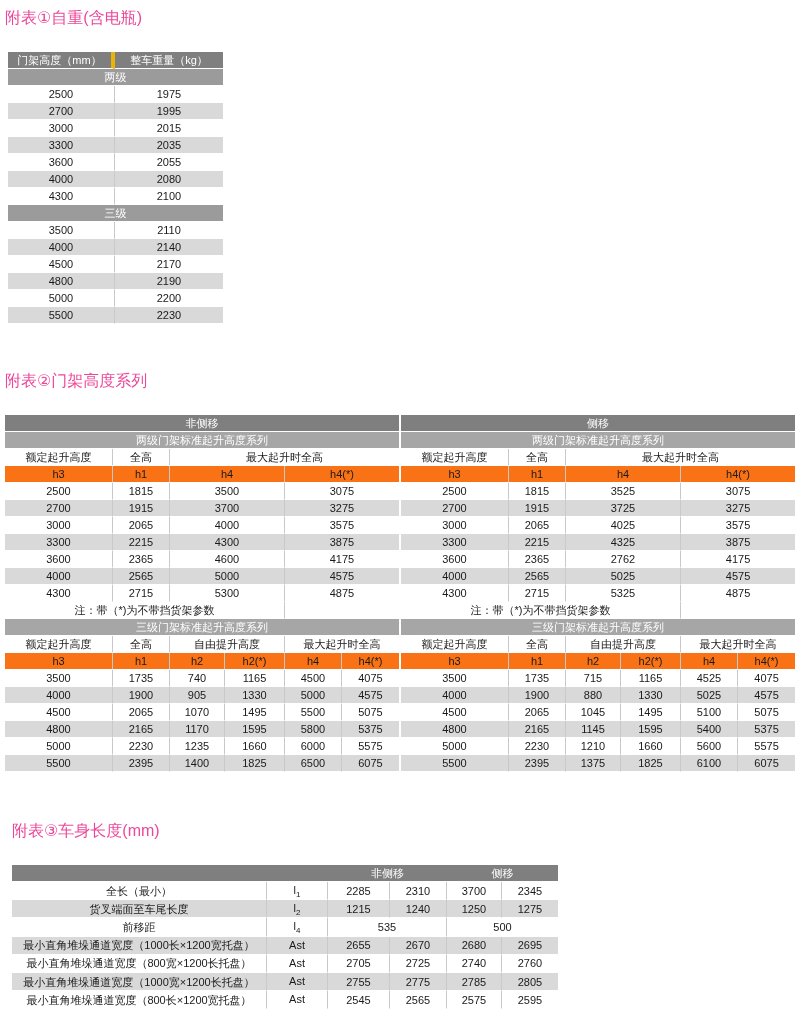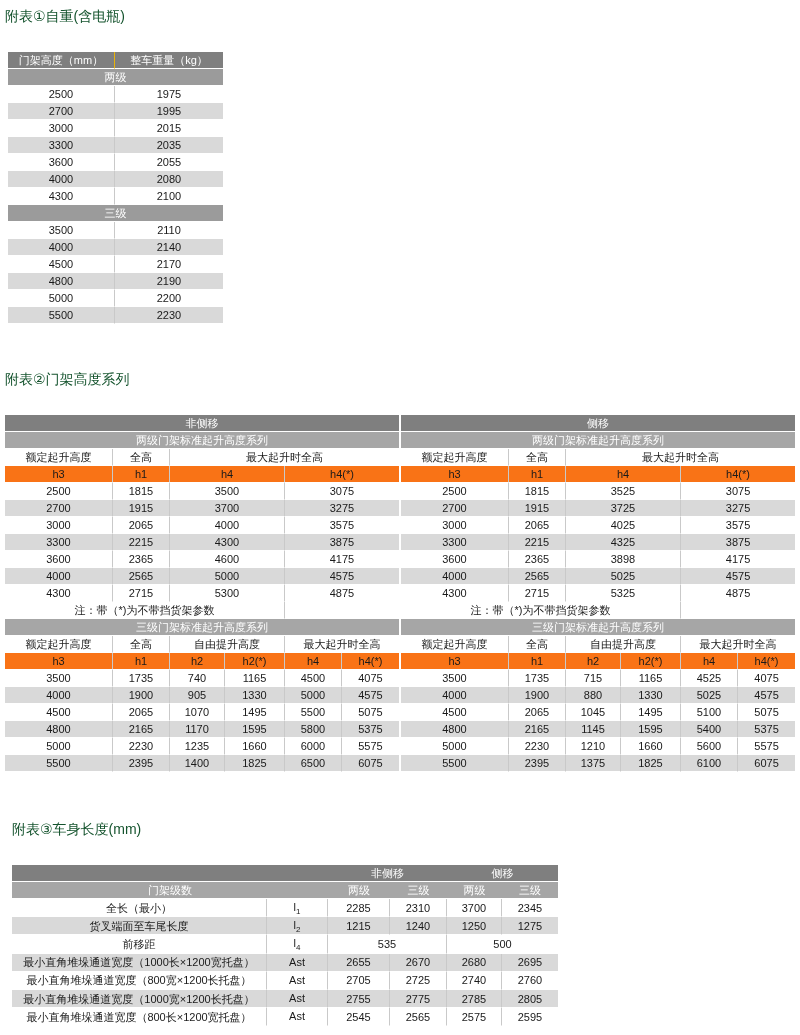--- a/index.html
+++ b/index.html
@@ -1,17 +1,17 @@
 <!DOCTYPE html>
 <html><head>
 <meta charset="utf-8">
 <style>
   html,body{margin:0;padding:0;background:#ffffff;}
   body{width:800px;height:1035px;position:relative;font-family:"Liberation Sans","DejaVu Sans",sans-serif;color:#1a1a1a;}
-  .sec-title{position:absolute;font-size:14px;color:#14532d;white-space:nowrap;}
+  .sec-title{position:absolute;font-size:16px;color:#ec4899;white-space:nowrap;}
   table{border-collapse:separate;border-spacing:0;table-layout:fixed;font-size:11px;}
   td,th{height:16px;line-height:16px;text-align:center;vertical-align:middle;padding:0;font-weight:normal;
         border-right:1px solid #c9c9c9;border-bottom:1px solid #ffffff;overflow:hidden;white-space:nowrap;}
   td:last-child,th:last-child{border-right:none;}
   .dark{background:#7f7f7f;color:#ffffff;border-right:none;}
   .mid{background:#a6a6a6;color:#ffffff;border-right:none;text-align:center;}
   .band{background:#9b9b9b;color:#ffffff;border-right:none;}
   .hgray td,.hgray th{background:#f97316;}
   tr.alt td{background:#d9d9d9;}
   #t1wrap{position:absolute;left:8px;top:52px;}
@@ -25,21 +25,21 @@
 <div class="sec-title" style="left:5px;top:8px;">附表①自重(含电瓶)</div>
 
 <div id="t1wrap">
   <table>
     <colgroup>
         <col style="width:107px">
         <col style="width:108px">
       </colgroup>
     <tbody>
         <tr>
-          <th class="dark" style="border-right:1px solid #eab308">门架高度（mm）</th>
+          <th class="dark" style="border-right:4px solid #eab308">门架高度（mm）</th>
           <th class="dark">整车重量（kg）</th>
         </tr>
     <tr>
           <th class="band" colspan="2">两级</th>
         </tr>
     <tr>
           <td>2500</td>
           <td>1975</td>
         </tr>
     <tr class="alt">
@@ -289,21 +289,21 @@
         </tr>
     <tr class="alt">
           <td>3300</td>
           <td>2215</td>
           <td colspan="2">4325</td>
           <td colspan="2">3875</td>
         </tr>
     <tr>
           <td>3600</td>
           <td>2365</td>
-          <td colspan="2">3898</td>
+          <td colspan="2">2762</td>
           <td colspan="2">4175</td>
         </tr>
     <tr class="alt">
           <td>4000</td>
           <td>2565</td>
           <td colspan="2">5025</td>
           <td colspan="2">4575</td>
         </tr>
     <tr>
           <td>4300</td>
@@ -396,27 +396,20 @@
         <col style="width:55px">
         <col style="width:56px">
       </colgroup>
     <tbody>
         <tr>
           <th class="dark" colspan="2"></th>
           <th class="dark" colspan="2">非侧移</th>
           <th class="dark" colspan="2">侧移</th>
         </tr>
     <tr>
-          <th class="mid" colspan="2">门架级数</th>
-          <th class="mid">两级</th>
-          <th class="mid">三级</th>
-          <th class="mid">两级</th>
-          <th class="mid">三级</th>
-        </tr>
-    <tr>
           <td>全长（最小）</td>
           <td><span>l</span><sub>1</sub></td>
           <td>2285</td>
           <td>2310</td>
           <td>3700</td>
           <td>2345</td>
         </tr>
     <tr class="alt">
           <td>货叉端面至车尾长度</td>
           <td><span>l</span><sub>2</sub></td>

